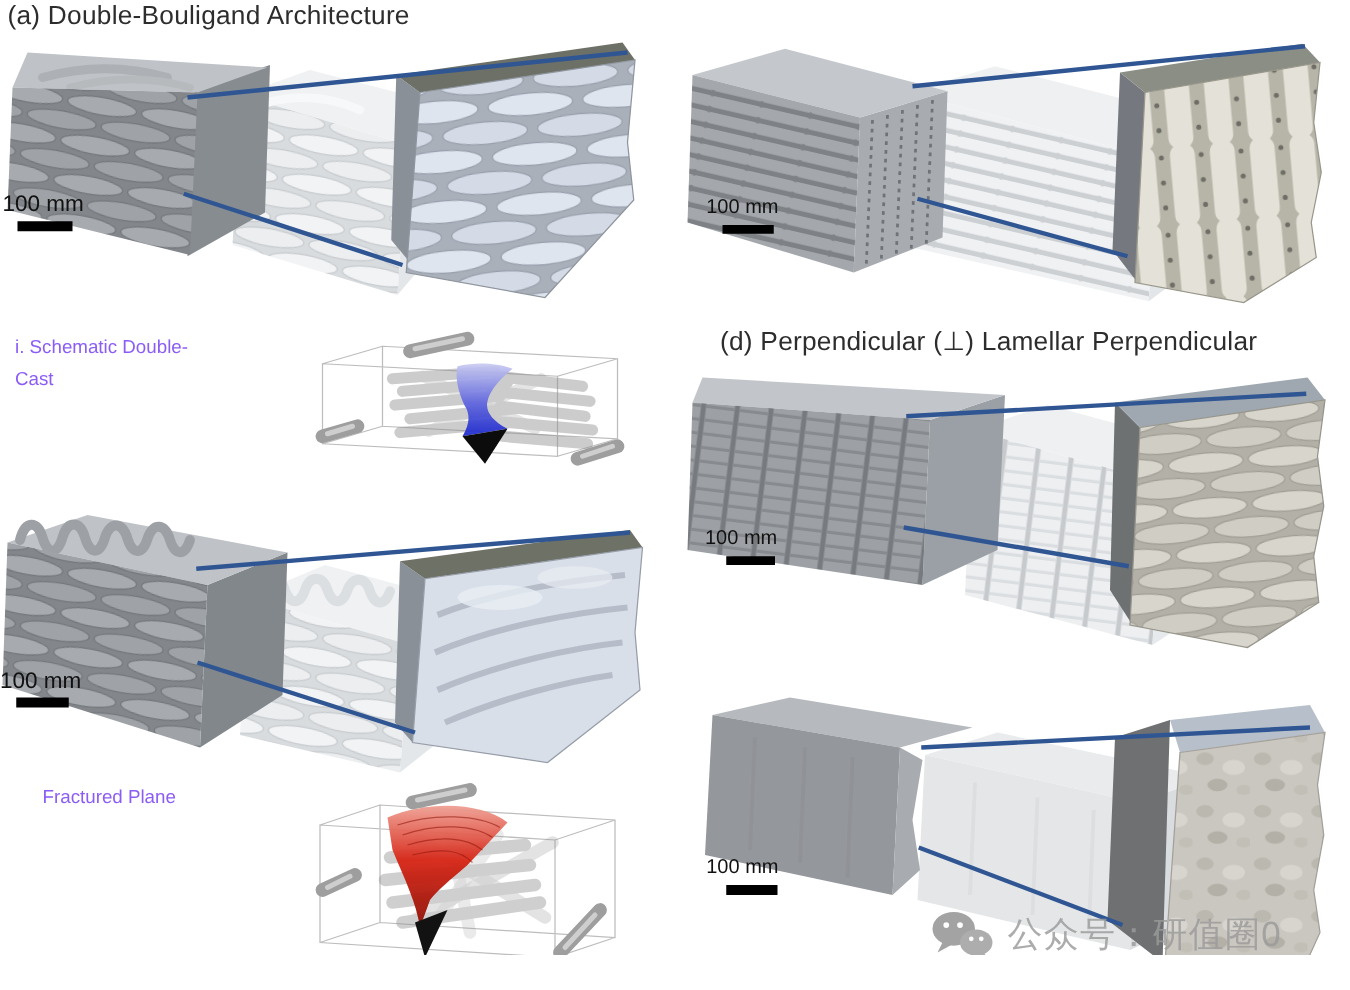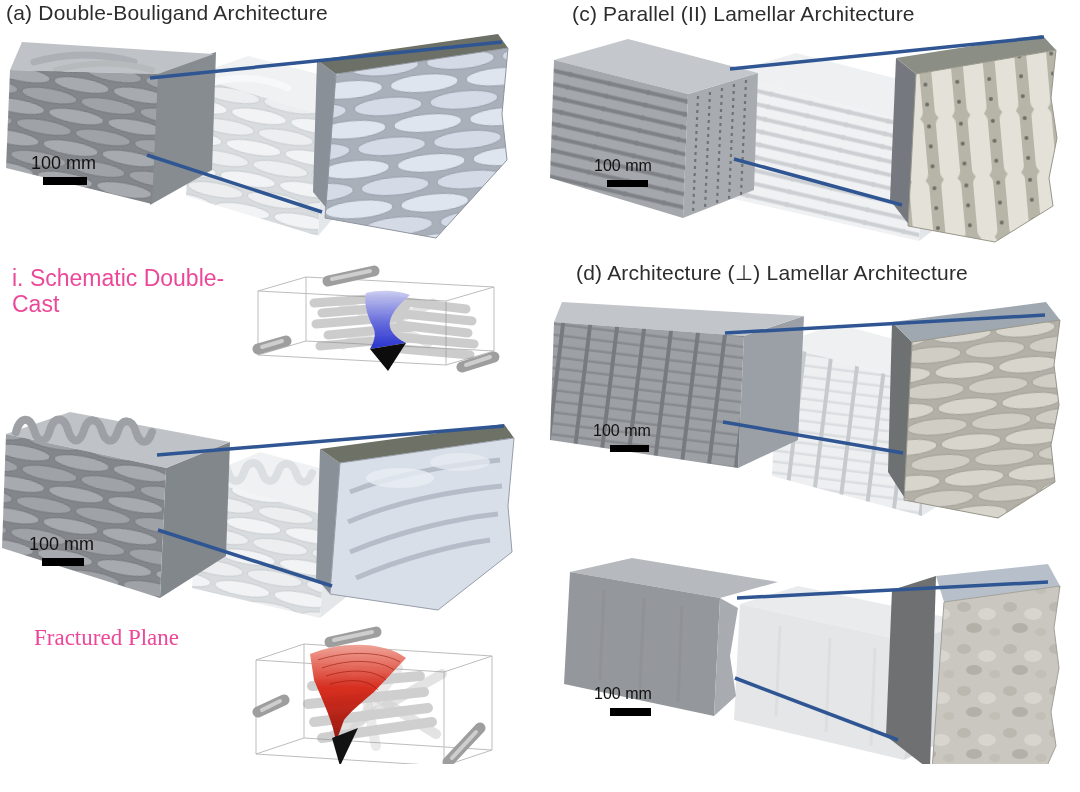--- a/index.html
+++ b/index.html
@@ -6,29 +6,29 @@
   html,body { background:#ffffff; }
   .fig {
     position:relative; width:1080px; height:764px; background:#fff;
     overflow:hidden; font-family:"Liberation Sans","DejaVu Sans",sans-serif;
   }
   .ptitle {
     position:absolute; font-size:21px; color:#2d2d2d; white-space:nowrap;
     letter-spacing:.2px; z-index:5;
   }
   .art { position:absolute; z-index:1; }
-  .scalebar { position:absolute; z-index:6; color:#111;margin-left:29px; }
+  .scalebar { position:absolute; z-index:6; color:#111; }
   .sb-label { font-size:18px; display:block; line-height:20px; }
   .sb-label.small { font-size:16px; }
   .sb-bar { height:8px; background:#000; margin-top:4px; }
   .inset-label {
-    position:absolute; z-index:5; font-size:23px; line-height:26px; color:#ec4899;
+    position:absolute; z-index:5; font-size:15px; line-height:26px; color:#8b5cf6;
   }
   .inset-label span { display:block; }
-  .inset-label span.ind { margin-left:22px;font-family:Liberation Serif, serif; }
+  .inset-label span.ind { margin-left:22px; }
   .watermark {
     position:absolute; left:742px; top:727px; z-index:9;
     display:flex; align-items:center; gap:10px;
     color:#9b9b9b; opacity:.82; font-size:28px; letter-spacing:1px; white-space:nowrap;
   }
 </style>
 </head>
 <body>
 
 <div class="fig">
@@ -238,21 +238,20 @@
       <path d="M10,96 L36,84"></path>
       <path d="M200,146 L232,112"></path>
     </g>
     <g stroke="#cecece" stroke-width="4" stroke-linecap="round">
       <path d="M86,24 L124,16"></path>
         <path d="M14,94 L32,85"></path>
         <path d="M204,142 L228,116"></path>
     </g>
   </svg>
 
-  <div class="ptitle" style="left:572px;top:2px">(c) Parallel (II) Lamellar Architecture</div>
 
   <svg class="art" style="left:540px;top:28px" width="540" height="218" viewBox="0 0 540 218">
     <g>
       <path d="M186,46 L256,25 L456,76 L386,99 Z" fill="#eef0f2"></path>
       <path d="M186,46 L386,99 L379,213 L181,168 Z" fill="url(#pStrL)"></path>
       <path d="M386,99 L456,76 L450,160 L379,213 Z" fill="#e3e6e9"></path>
     </g>
     <g>
       <path d="M148,66 L218,45 L214,162 L143,190 Z" fill="#a8acb0"></path>
       <g stroke="#6f7377" stroke-width="2.2" stroke-dasharray="3,4" fill="none">
@@ -276,21 +275,21 @@
       <path d="M190,41 L504,9"></path>
       <path d="M194,131 L362,177"></path>
     </g>
   </svg>
 
   <div class="scalebar" style="left:565px;top:156px">
     <span class="sb-label small">100 mm</span>
     <div class="sb-bar" style="margin-left:13px;width:41px;height:7px"></div>
   </div>
 
-  <div class="ptitle" style="left:576px;top:261px">(d) Architecture (⊥) Lamellar Architecture</div>
+  <div class="ptitle" style="left:576px;top:261px">(d) Perpendicular (⊥) Lamellar Perpendicular</div>
 
   <svg class="art" style="left:540px;top:290px" width="540" height="232" viewBox="0 0 540 232">
     <g>
       <path d="M238,54 L298,34 L446,74 L388,96 Z" fill="#eef0f2"></path>
       <path d="M238,54 L388,96 L382,226 L232,186 Z" fill="url(#pRibL)"></path>
       <path d="M388,96 L446,74 L440,188 L382,226 Z" fill="#e7eaec"></path>
     </g>
     <path d="M204,46 L264,26 L258,150 L198,178 Z" fill="#9aa0a5"></path>
     <g>
       <path d="M14,32 L22,12 L264,26 L204,46 Z" fill="#c2c5c9"></path>
@@ -335,14 +334,27 @@
       <path d="M197,42 L508,26"></path>
       <path d="M195,122 L358,184"></path>
     </g>
   </svg>
 
   <div class="scalebar" style="left:565px;top:684px">
     <span class="sb-label small">100 mm</span>
     <div class="sb-bar" style="margin-left:16px;width:41px"></div>
   </div>
 
+  <div class="watermark">
+    <svg width="54" height="42" viewBox="0 0 54 42">
+      <ellipse cx="21" cy="16" rx="17" ry="13.5" fill="#8f8f8f"></ellipse>
+      <path d="M12,27 L8,35 L19,29 Z" fill="#8f8f8f"></path>
+      <circle cx="15" cy="13" r="2.3" fill="#ffffff"></circle>
+      <circle cx="26" cy="13" r="2.3" fill="#ffffff"></circle>
+      <ellipse cx="39" cy="27" rx="13" ry="10.5" fill="#9c9c9c"></ellipse>
+      <path d="M45,35 L49,41 L39,37 Z" fill="#9c9c9c"></path>
+      <circle cx="35" cy="24" r="1.9" fill="#ffffff"></circle>
+      <circle cx="43" cy="24" r="1.9" fill="#ffffff"></circle>
+    </svg>
+    <span>公众号：研值圈0</span>
+  </div>
 
 </div>
 
 </body></html>

